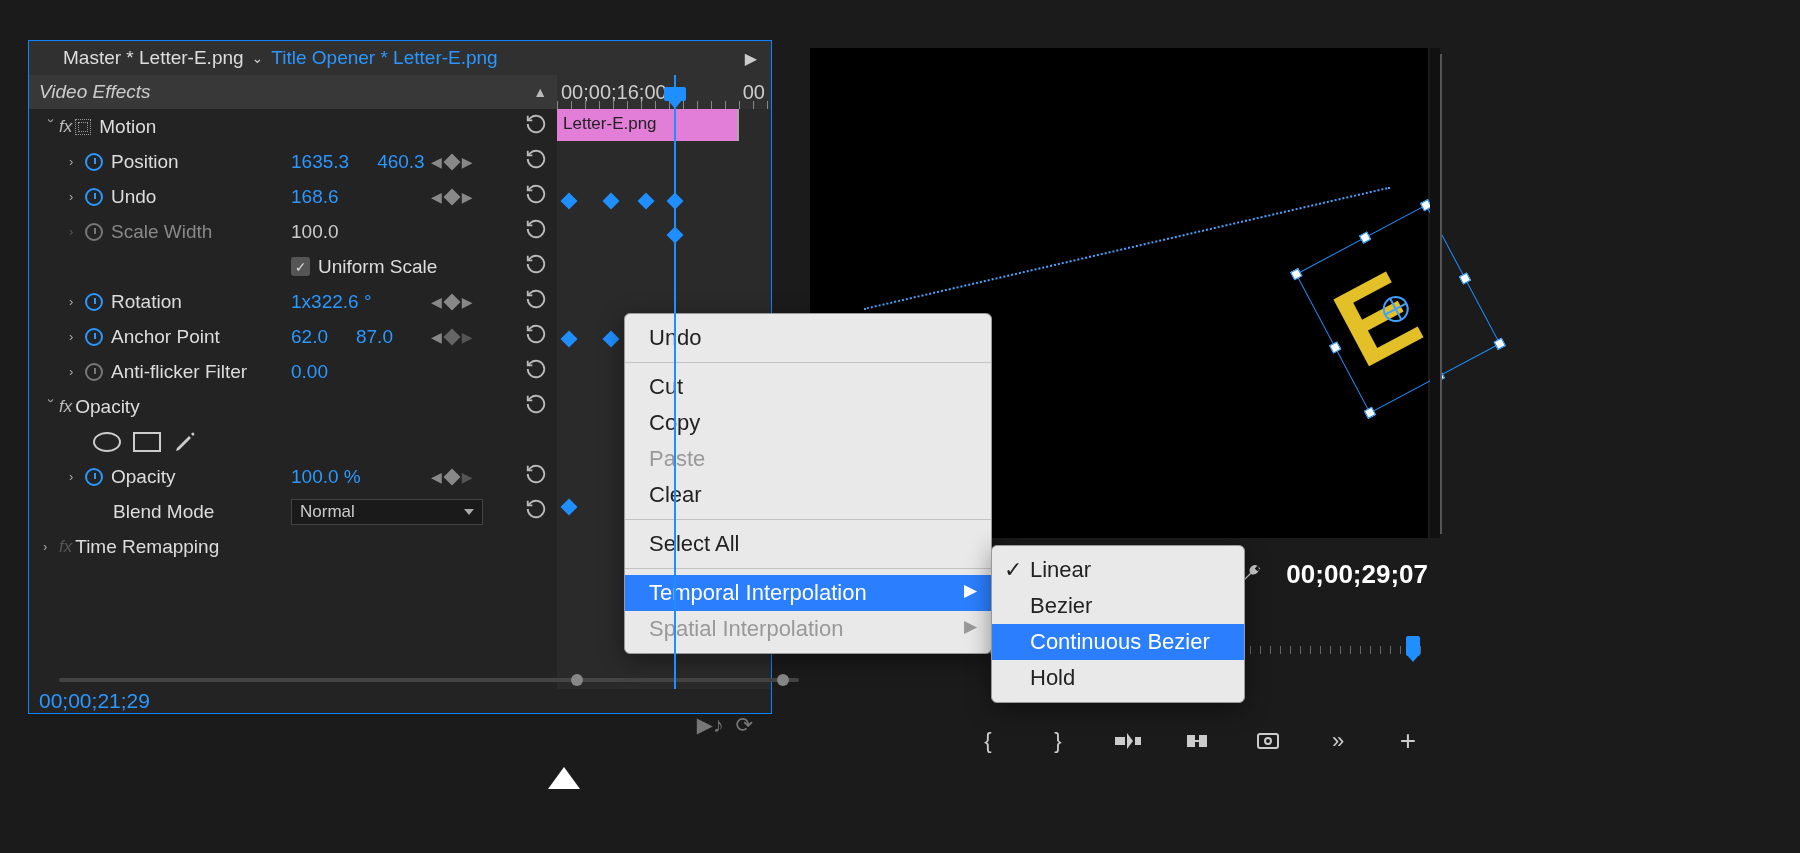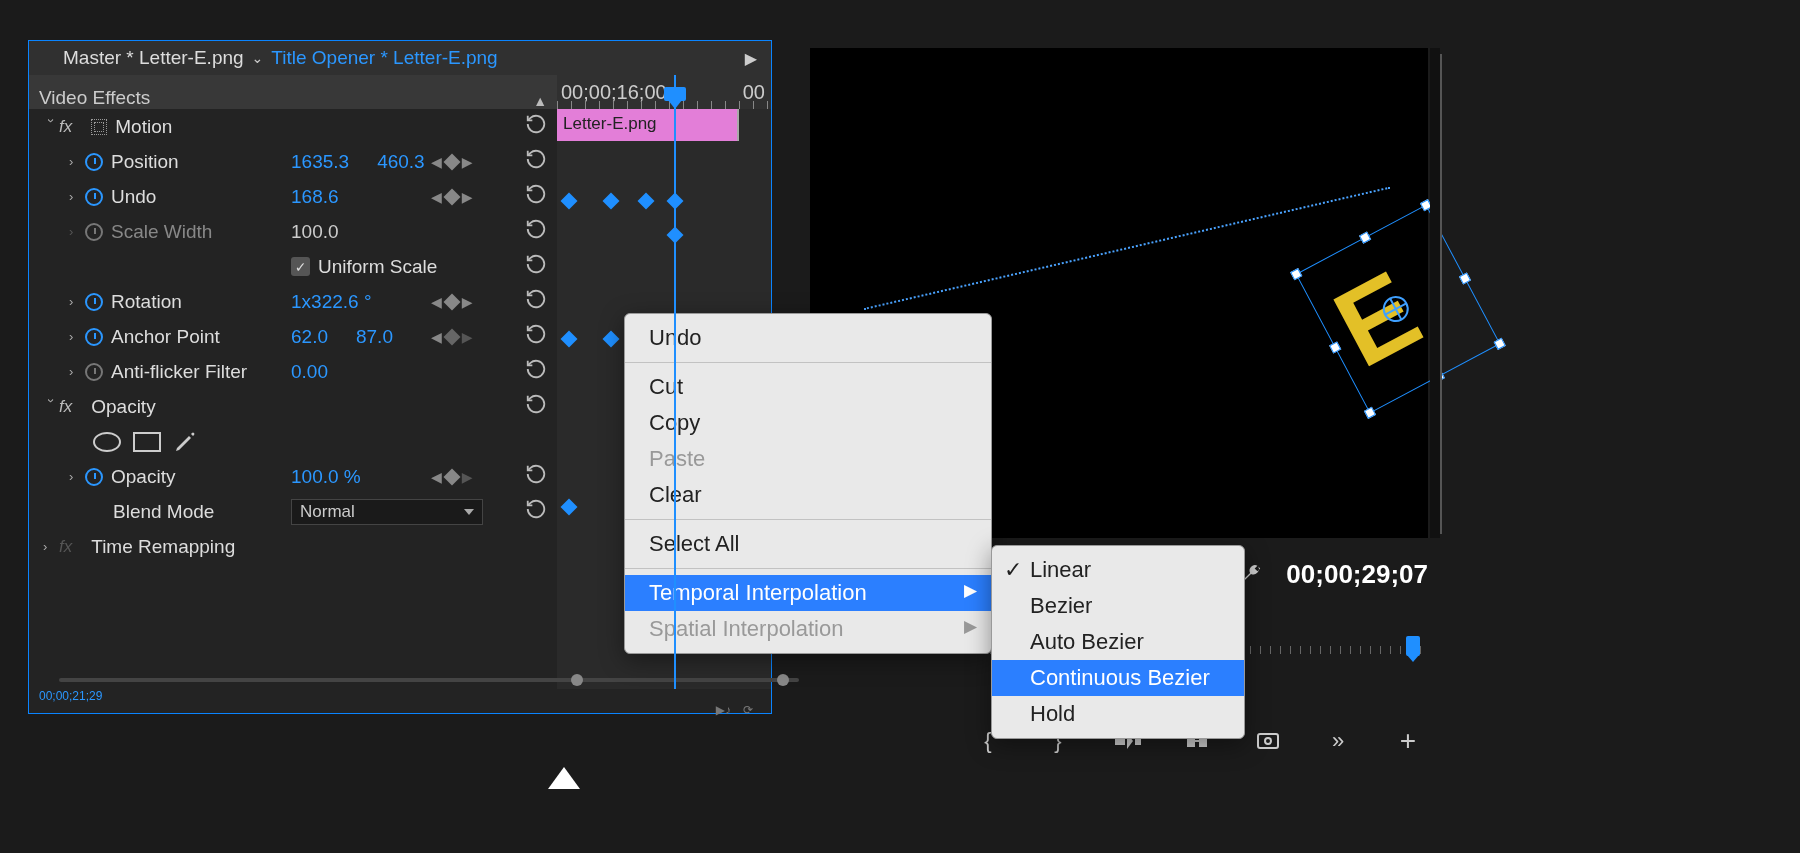--- a/index.html
+++ b/index.html
@@ -7,27 +7,27 @@
 
 
 .ec { position:absolute; left:28px; top:40px; width:744px; height:674px; background:#232323; border:1px solid #0A84FF; }
 .ec-head { display:flex; align-items:center; height:34px; background:#303030; padding:0 10px; position:relative;}
 .ec-head .master { color:#ddd;margin-left:24px; }
 .ec-head .clip { color:#2b97ff; }
 .ec-head .play { position:absolute; right:14px; color:#ccc; font-size:16px;}
 .ec-timeline { display:flex;}
 .ec-body { width:528px; }
 .ec-tl { width:214px; background:#2a2a2a; position:relative; height:614px;}
-.section-head { display:flex; align-items:flex-end; height:34px; padding:0 10px; background:#383838; }
+.section-head { display:flex; align-items:center; height:34px; padding:0 10px; background:#383838;font-style:italic; }
 .section-head .title { flex:1; }
 .section-head .tri { margin-left:auto; color:#bbb; font-size:14px;}
 .prop-row { display:flex; align-items:center; height:35px; padding-left:14px; position:relative;}
 .caret { width:16px; color:#aaa; font-size:13px; }
 .caret.open { transform:rotate(90deg); display:inline-block;}
-.fx { font-style:italic; color:#bbb; margin-right:19px; font-size:17px;}
+.fx { font-style:italic; color:#bbb; margin-right:3px; font-size:17px;}
 .fx.off { color:#555;}
 .motion-icon { width:16px; height:16px; border:1px dotted #999; position:relative; margin-right:8px;}
 .motion-icon::after{content:""; position:absolute; inset:2px; border:1px dotted #999;}
 .stopwatch { width:18px; height:18px; border:2px solid #2b97ff; border-radius:50%; position:relative; margin-right:8px;}
 .stopwatch::before { content:""; position:absolute; top:3px; left:7px; width:2px; height:6px; background:#2b97ff;}
 .stopwatch.gray { border-color:#777;} .stopwatch.gray::before{background:#777;}
 .pname { color:#ddd; }
 .vals { position:absolute; left:262px; color:#2b97ff; display:flex; gap:28px;}
 .vals.gray { color:#ccc;align-items:center;}
 .keynav { position:absolute; left:402px; display:flex; align-items:center; gap:4px; color:#888;}
@@ -38,21 +38,21 @@
 .reset svg { width:22px; height:22px;}
 .checkbox { width:19px; height:19px; background:#555; border-radius:3px; display:flex; align-items:center; justify-content:center; color:#ddd; font-size:14px; margin-right:8px;}
 .indent1 { padding-left:40px;}
 .indent2 { padding-left:64px;}
 .mask-icons { display:flex; gap:12px; padding-left:64px; height:35px; align-items:center;}
 .mask-icons .sh { width:28px; height:20px; border:2px solid #ccc;}
 .mask-icons .sh.ellipse { border-radius:50%;}
 .mask-icons .pen { width:24px; height:24px;}
 .blend-select { position:absolute; left:262px; width:192px; height:26px; background:#1a1a1a; border:1px solid #444; color:#ccc; display:flex; align-items:center; padding:0 8px; font-size:17px;}
 .blend-select::after{content:""; position:absolute; right:8px; border-left:5px solid transparent; border-right:5px solid transparent; border-top:6px solid #aaa;}
-.ec-foot { position:absolute; bottom:0; left:0; right:0; height:28px; color:#2b97ff; padding:4px 10px; font-size:12px;}
+.ec-foot { position:absolute; bottom:0; left:0; right:0; height:28px; color:#2b97ff; padding:4px 10px; font-size:21px;}
 .ec-foot .icons { position:absolute; right:18px; color:#777; display:flex; gap:12px;}
 
 
 .tl-ruler { height:34px; background:#303030; color:#ccc; font-size:20px; padding-left:4px; display:flex; align-items:center; position:relative;}
 .tl-ruler .ticks { position:absolute; bottom:0; left:0; right:0; height:8px;
   background-image:linear-gradient(to right,#888 1px,transparent 1px);
   background-size:14px 8px;}
 .playhead { position:absolute; left:117px; top:0; width:2px; height:614px; background:#1f8fff; z-index:2;}
 .playhead::before{content:""; position:absolute; top:12px; left:-10px; width:22px; height:14px; background:#1f8fff; border-radius:2px;}
 .playhead::after{content:""; position:absolute; top:25px; left:-6px; border-left:7px solid transparent; border-right:7px solid transparent; border-top:9px solid #1f8fff;}
@@ -396,16 +396,15 @@
   <div class="sep"></div>
   <div class="mi">Select All</div>
   <div class="sep"></div>
   <div class="mi sel"><span>Temporal Interpolation</span><span class="sub-arrow">▶</span></div>
   <div class="mi dis"><span>Spatial Interpolation</span><span class="sub-arrow">▶</span></div>
 </div>
 
 <div class="submenu">
   <div class="mi"><span class="check">✓</span><span>Linear</span></div>
   <div class="mi">Bezier</div>
-  <div class="mi">Auto Bezier</div>
   <div class="mi sel">Continuous Bezier</div>
   <div class="mi">Hold</div>
 </div>
 
 </body></html>

